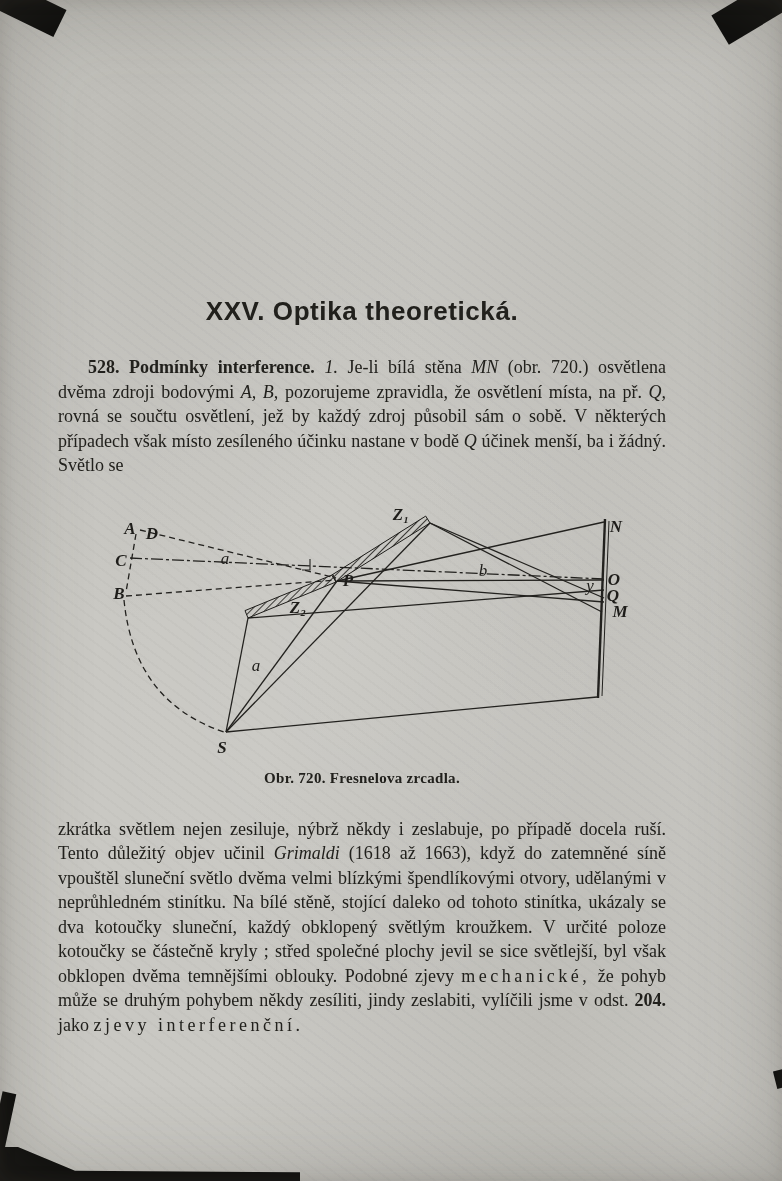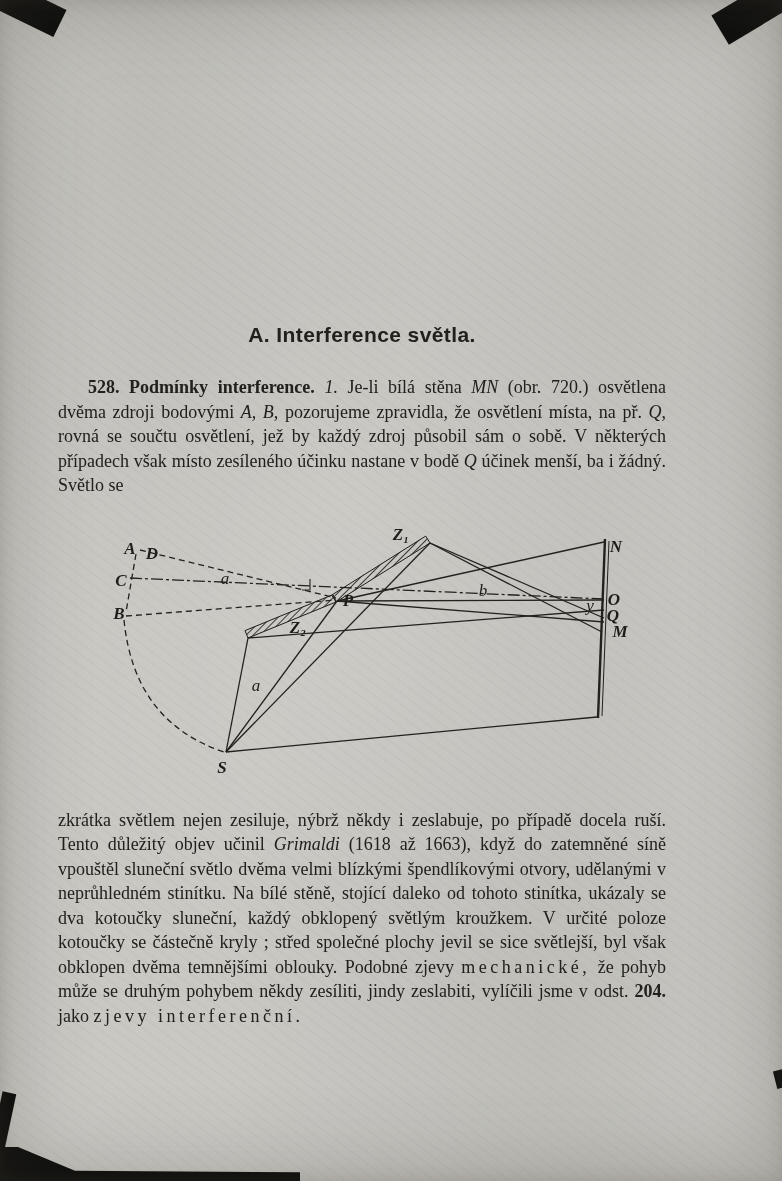--- a/index.html
+++ b/index.html
@@ -74,21 +74,21 @@
 <div class="page">
 
   <div class="art art-tl"></div>
   <div class="art art-tr"></div>
   <div class="art art-left-sliver"></div>
   <div class="art art-bl"></div>
   <div class="art art-right-nub"></div>
 
   <div class="content">
 
-    <h2 class="section">A. Interference světla.</h2>
+    <h1 class="chapter">XXV. Optika theoretická.</h1>
 
     <p class="body-par par1"><span class="b">528. Podmínky interference. </span><span class="i">1. </span><span>Je-li bílá stěna </span><span class="i">MN</span><span> (obr. 720.) osvětlena dvěma zdroji bodovými </span><span class="i">A, B,</span><span> pozorujeme zpravidla, že osvětlení místa, na př. </span><span class="i">Q,</span><span> rovná se součtu osvětlení, jež by každý zdroj působil sám o sobě. V některých případech však místo zesíleného účinku nastane v bodě </span><span class="i">Q</span><span> účinek menší, ba i žádný. Světlo se</span></p>
 
     <figure>
       <div class="diagram-wrap">
         <svg width="560" height="252" viewBox="0 0 560 252">
           <defs>
             <pattern id="hatch" width="5" height="5" patternUnits="userSpaceOnUse" patternTransform="rotate(45)">
               <line x1="0" y1="0" x2="0" y2="5" stroke="#1e1d1a" stroke-width="1.7"></line>
             </pattern>
@@ -138,18 +138,19 @@
           <text x="516" y="26" text-anchor="middle" font-weight="bold">N</text>
           <text x="514" y="79" text-anchor="middle" font-weight="bold">O</text>
           <text x="513" y="95" text-anchor="middle" font-weight="bold">Q</text>
           <text x="520" y="111" text-anchor="middle" font-weight="bold">M</text>
           <text x="125" y="58" text-anchor="middle">a</text>
           <text x="156" y="165" text-anchor="middle">a</text>
           <text x="383" y="70" text-anchor="middle">b</text>
           <text x="490" y="85" text-anchor="middle">y</text>
         </svg>
       </div>
+      <figcaption>Obr. 720. Fresnelova zrcadla.</figcaption>
     </figure>
 
     <p class="body-par par2"><span>zkrátka světlem nejen zesiluje, nýbrž někdy i zeslabuje, po případě docela ruší. Tento důležitý objev učinil </span><span class="i">Grimaldi</span><span> (1618 až 1663), když do zatemněné síně vpouštěl sluneční světlo dvěma velmi blízkými špendlíkovými otvory, udělanými v neprůhledném stinítku. Na bílé stěně, stojící daleko od tohoto stinítka, ukázaly se dva kotoučky sluneční, každý obklopený světlým kroužkem. V určité poloze kotoučky se částečně kryly ; střed společné plochy jevil se sice světlejší, byl však obklopen dvěma temnějšími oblouky. Podobné zjevy </span><span class="sperr">mechanické,</span><span> že pohyb může se druhým pohybem někdy zesíliti, jindy zeslabiti, vylíčili jsme v odst. </span><span class="b">204.</span><span> jako </span><span class="sperr">zjevy interferenční</span><span>.</span></p>
 
   </div>
 </div>
 
 </body></html>

